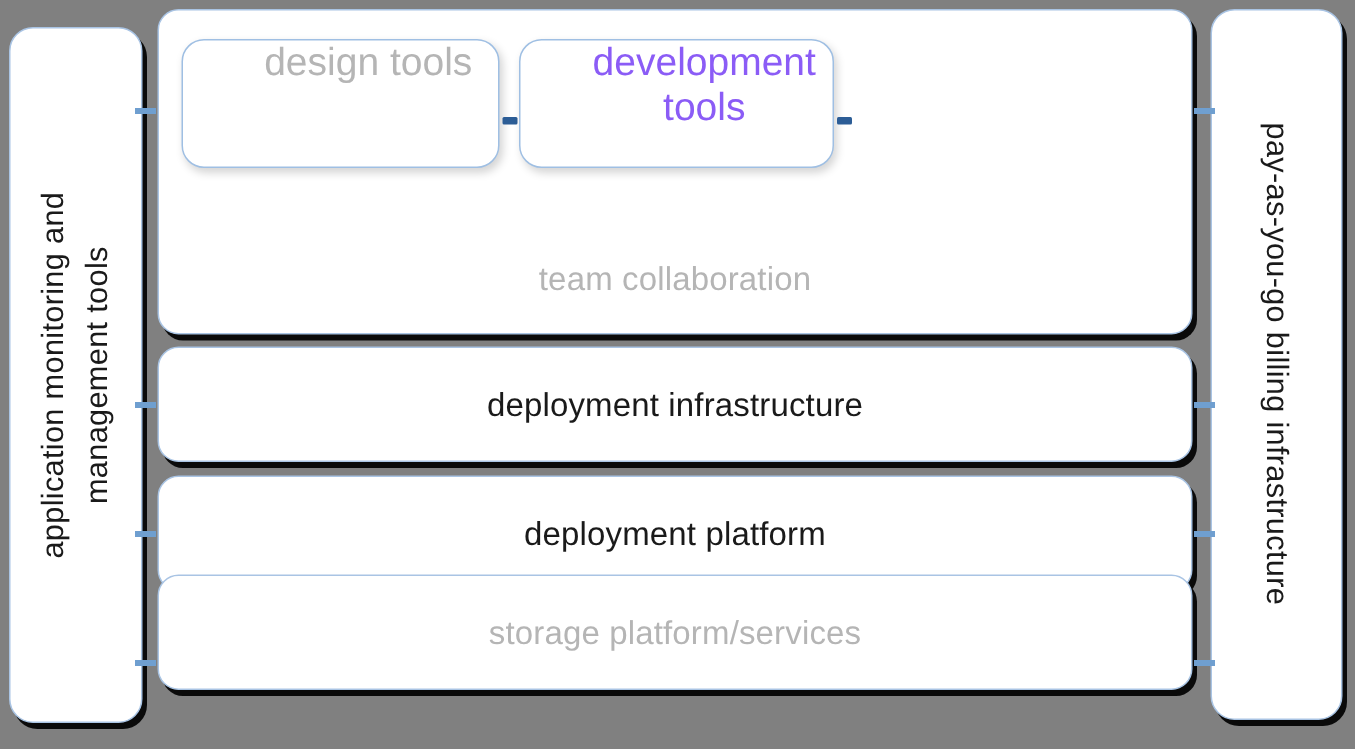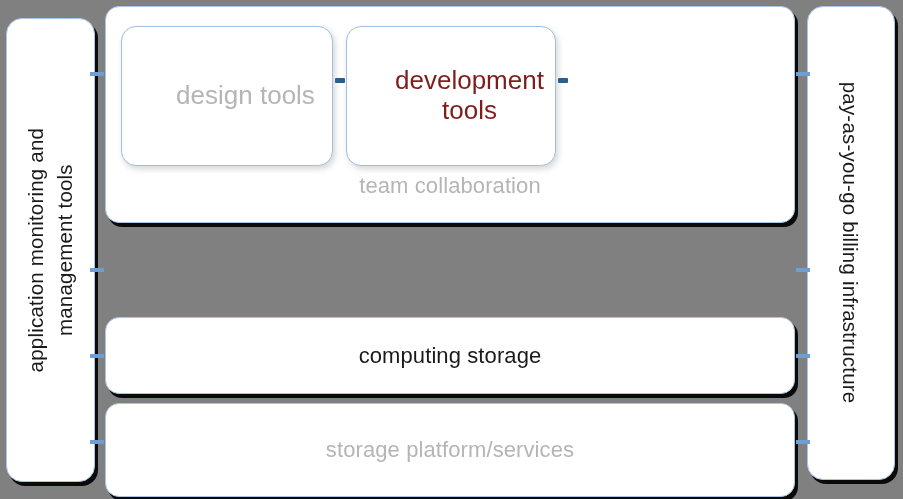--- a/index.html
+++ b/index.html
@@ -100,48 +100,47 @@
 
   #layer-deploy {
     top: 231px;
     height: 77px;
   }
   #layer-compute {
     top: 317px;
     height: 77px;
   }
   #layer-storage {
-    top: 403px;
-    height: 94px;
+    top: 383px;
+    height: 77px;
   }
 
   
   .tool-box {
     position: absolute;
     top: 19px;
-    height: 140px;
+    height: 86px;
     background: #ffffff;
     border: 1.6px solid #9fbfe3;
     border-radius: 15px;
     box-sizing: border-box;
     box-shadow: 2px 3px 6px rgba(0,0,0,0.17);
     display: flex;
-    align-items: center;
     justify-content: center;
     text-align: center;
     padding-left: 37px;
   }
   .tool-label {
     font-size: 26px;
     line-height: 1.15;
     color: #b5b5b5;
     padding: 0 10px;
   }
   .tool-label.dark {
-    color: #7f1d1d;
+    color: #8b5cf6;
   }
 
   #tool-design  { left: 15px;  width: 212px; }
   #tool-develop { left: 240px; width: 210px; }
   #tool-testing { left: 463px; width: 212px; }
 
   
   .connector-h {
     position: absolute;
     height: 5px;
@@ -197,23 +196,26 @@
     <div class="tool-box" id="tool-develop">
       <div class="tool-label dark">development tools</div>
     </div>
 
     <div class="connector-h" id="conn-develop-testing"></div>
 
 
     <div class="layer-label muted">team collaboration</div>
   </div>
 
+  <div class="card layer" id="layer-deploy">
+    <div class="layer-label">deployment infrastructure</div>
+  </div>
 
   <div class="card layer" id="layer-compute">
-    <div class="layer-label">computing storage</div>
+    <div class="layer-label">deployment platform</div>
   </div>
 
   <div class="card layer" id="layer-storage">
     <div class="layer-label muted">storage platform/services</div>
   </div>
 
   <div class="connector-v tick-left" id="tick-l1"></div>
   <div class="connector-v tick-left" id="tick-l2"></div>
   <div class="connector-v tick-left" id="tick-l3"></div>
   <div class="connector-v tick-left" id="tick-l4"></div>

